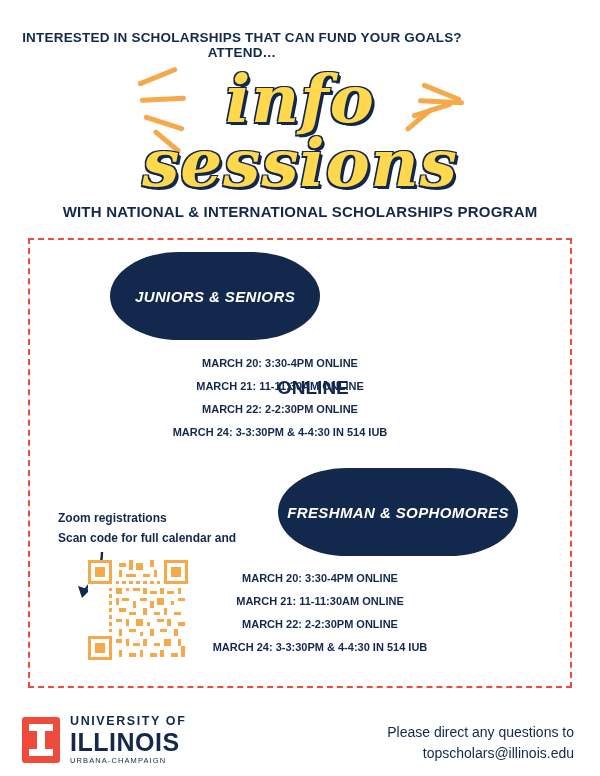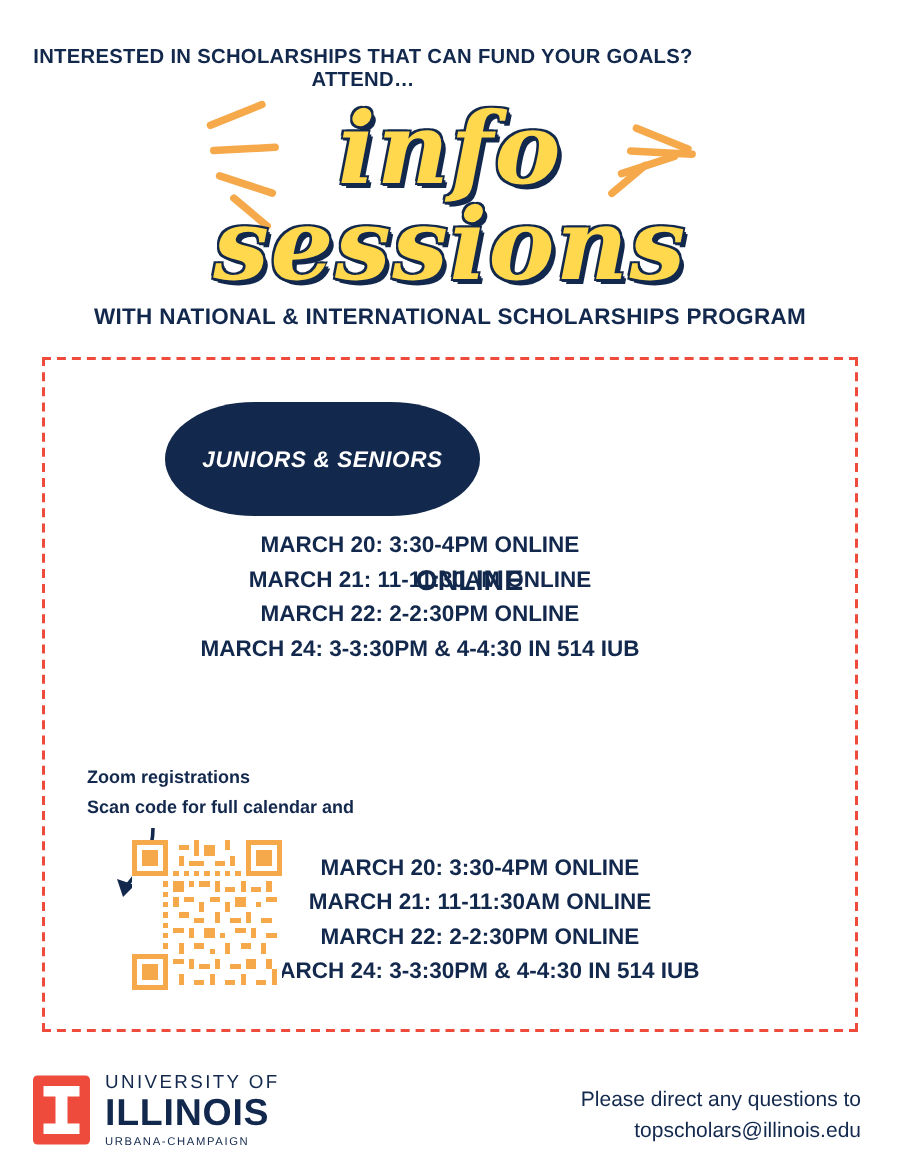--- a/index.html
+++ b/index.html
@@ -116,39 +116,39 @@
     display: flex;
     align-items: center;
     justify-content: center;
     font-style: italic;
     font-weight: bold;
     letter-spacing: 0.4px;
     text-align: center;
   }
   .pill-juniors {
     left: 110px;
-    top: 268px;
+    top: 252px;
     width: 210px;
-    height: 76px;
+    height: 88px;
     font-size: 15px;
   }
   .pill-freshman {
     left: 278px;
     top: 468px;
     width: 240px;
     height: 88px;
     font-size: 15px;
   }
 
   
   .sessions {
     position: absolute;
     color: #12284c;
     font-weight: bold;
-    font-size: 15px;
+    font-size: 11px;
     line-height: 23px;
   }
   .sessions-juniors {
     left: 20px;
     top: 352px;
     width: 520px;
     text-align: center;
   }
   .sessions-freshman {
     left: 60px;
@@ -220,21 +220,21 @@
     left: 15px;
     top: 7px;
     width: 8px;
     height: 32px;
     background: #ffffff;
   }
   .logo-text { color: #12284c; }
   .logo-univ {
     font-size: 12.5px;
     letter-spacing: 1.6px;
-    font-weight: normal;
+    font-weight: bold;
     line-height: 15px;
   }
   .logo-illinois {
     font-size: 25px;
     font-weight: bold;
     letter-spacing: 0.5px;
     line-height: 26px;
   }
   .logo-urbana {
     font-size: 7.5px;
@@ -283,20 +283,21 @@
 
   <div class="pill pill-juniors">JUNIORS &amp; SENIORS</div>
   <div class="sessions sessions-juniors">
     <div>MARCH 20: 3:30-4PM ONLINE</div>
     <div>MARCH 21: 11-11:30AM ONLINE</div>
     <div>MARCH 22: 2-2:30PM ONLINE</div>
     <div>MARCH 24: 3-3:30PM &amp; 4-4:30 IN 514 IUB</div>
   </div>
   <div class="overlap-note">ONLINE</div>
 
+  <div class="pill pill-freshman">FRESHMAN &amp; SOPHOMORES</div>
   <div class="sessions sessions-freshman">
     <div>MARCH 20: 3:30-4PM ONLINE</div>
     <div>MARCH 21: 11-11:30AM ONLINE</div>
     <div>MARCH 22: 2-2:30PM ONLINE</div>
     <div>MARCH 24: 3-3:30PM &amp; 4-4:30 IN 514 IUB</div>
   </div>
 
   <div class="scan-text">
     <div>Zoom registrations</div>
     <div>Scan code for full calendar and</div>

